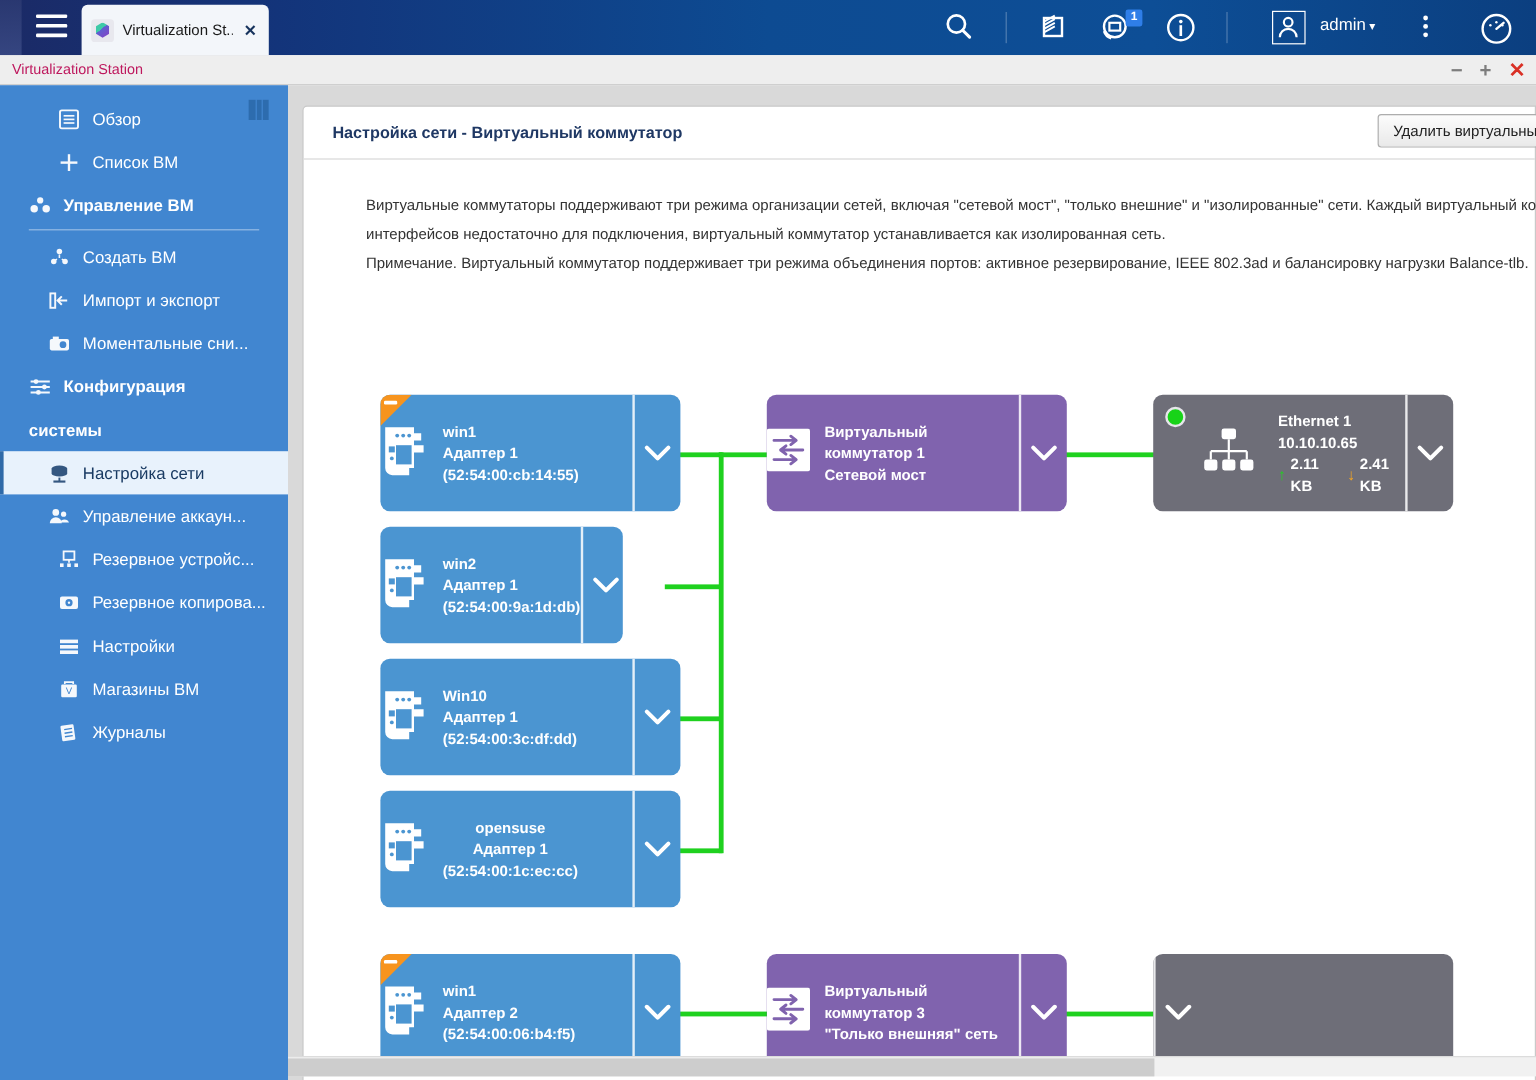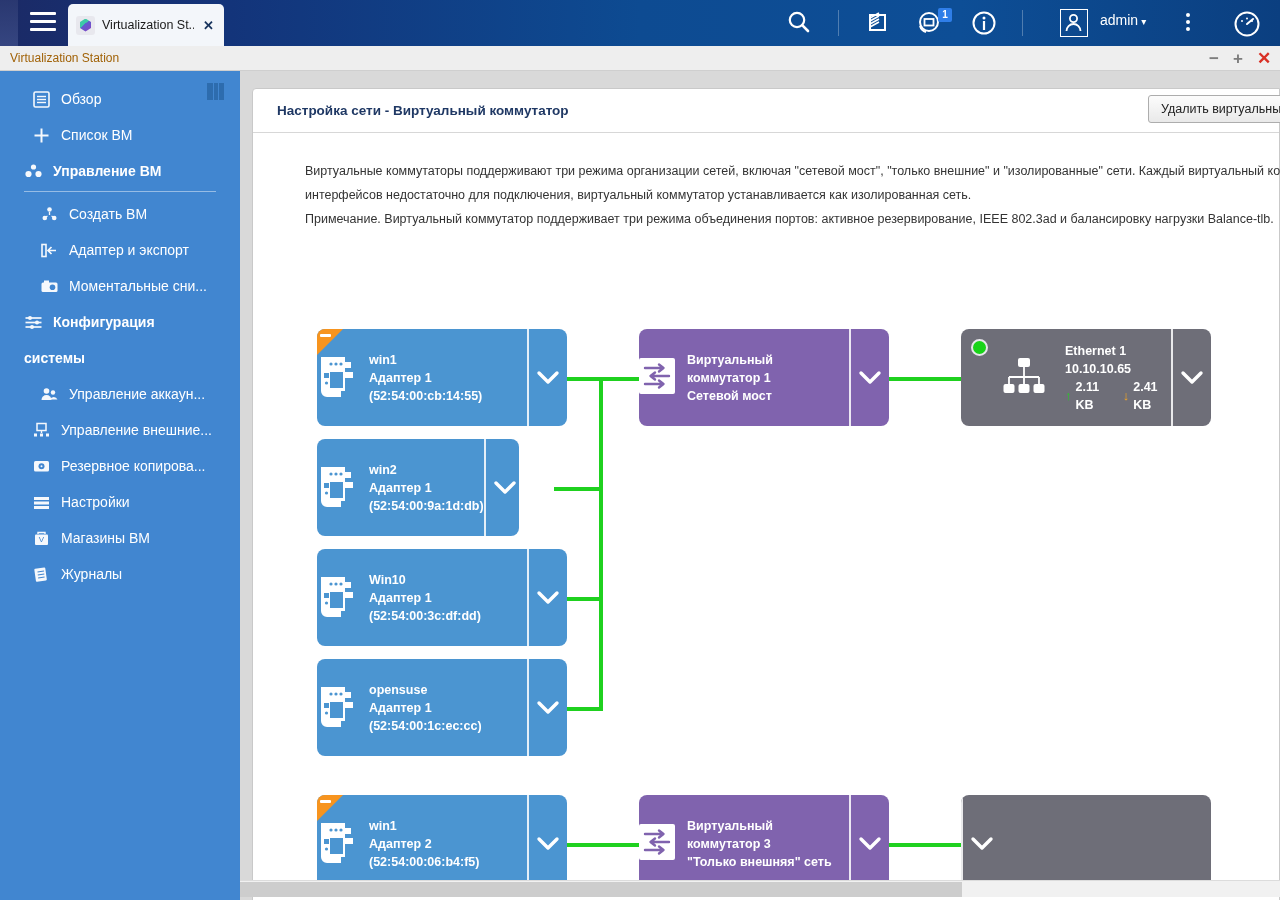--- a/index.html
+++ b/index.html
@@ -72,35 +72,35 @@
     position: absolute; left: 1060px; top: 9px; width: 28px; height: 28px;
     border: 1.5px solid #fff; cursor: pointer;
   }
 
   
   #winstrip {
     position: absolute; left: 0; top: 46px; width: 1280px; height: 25px;
     background: #eeeeee; border-bottom: 1px solid #cfcfcf;
   }
   #win-title {
-    position: absolute; left: 10px; top: 5px; font-size: 12px; color: #a16207;
+    position: absolute; left: 10px; top: 5px; font-size: 12px; color: #be185d;
   }
   .win-btn { position: absolute; top: 4px; cursor: pointer; font-size: 17px; line-height: 17px; font-weight: bold; }
   #win-min  { left: 1209px; color: #7d7d7d; }
   #win-max  { left: 1233px; color: #7d7d7d; }
   #win-close{ left: 1257px; color: #d93025; }
 
   
   #sidebar {
     position: absolute; left: 0; top: 71px; width: 240px; height: 829px;
     background: #4186d0;
   }
   .side-item {
     position: relative; display: flex; align-items: center; gap: 10px;
-    height: 36px; padding-left: 32px; color: #ffffff; font-size: 14px;
+    height: 36px; padding-left: 48px; color: #ffffff; font-size: 14px;
     cursor: pointer; white-space: nowrap;
   }
   .side-item.sub { padding-left: 40px; }
   .side-item.hdr { font-weight: bold; padding-left: 24px; }
   .side-item.plain-hdr { font-weight: bold; padding-left: 24px; cursor: default; }
   .side-item.active {
     background: #e8f2fc; color: #1a3b63; border-left: 3px solid #2f6aa8;
     padding-left: 37px;
   }
   .side-item .ico { width: 19px; height: 19px; flex: 0 0 19px; opacity: .95; }
@@ -331,21 +331,21 @@
       <span>Создать ВМ</span>
     </div>
 
     <div class="side-item sub">
       <span class="ico">
         <svg width="19" height="19" viewBox="0 0 19 19">
             <rect x="2" y="3.5" width="4" height="12" fill="none" stroke="#fff" stroke-width="1.6"></rect>
             <path d="M16 9.5 L8.5 9.5 M11.5 6 L8 9.5 L11.5 13" stroke="#fff" stroke-width="1.7" fill="none"></path>
           </svg>
       </span>
-      <span>Адаптер и экспорт</span>
+      <span>Импорт и экспорт</span>
     </div>
 
     <div class="side-item sub">
       <span class="ico">
         <svg width="19" height="19" viewBox="0 0 19 19">
             <rect x="1.5" y="5.5" width="16" height="9.5" rx="1.5" fill="#fff"></rect>
             <rect x="4" y="3.5" width="5" height="2.5" fill="#fff"></rect>
             <circle cx="12.5" cy="10.2" r="2.8" fill="#4186d0"></circle>
           </svg>
       </span>
@@ -363,20 +363,31 @@
             <circle cx="8" cy="14" r="2" fill="#fff"></circle>
           </svg>
       </span>
       <span>Конфигурация</span>
     </div>
 
     <div class="side-item plain-hdr">
       <span>системы</span>
     </div>
 
+    <div class="side-item sub active">
+      <span class="ico">
+        <svg width="19" height="19" viewBox="0 0 19 19">
+            <ellipse cx="9.5" cy="5.5" rx="6.5" ry="2.6" fill="#2b4f7a"></ellipse>
+            <path d="M3 5.5 v4 a6.5 2.6 0 0 0 13 0 v-4" fill="#2b4f7a"></path>
+            <line x1="9.5" y1="13" x2="9.5" y2="16" stroke="#2b4f7a" stroke-width="1.6"></line>
+            <line x1="4.5" y1="16.3" x2="14.5" y2="16.3" stroke="#2b4f7a" stroke-width="1.8"></line>
+          </svg>
+      </span>
+      <span>Настройка сети</span>
+    </div>
 
     <div class="side-item sub">
       <span class="ico">
         <svg width="19" height="19" viewBox="0 0 19 19">
             <circle cx="6.5" cy="6" r="2.8" fill="#fff"></circle>
             <circle cx="13" cy="7.5" r="2.2" fill="#fff"></circle>
             <path d="M1.5 15 a5 5 0 0 1 10 0 z" fill="#fff"></path>
             <path d="M10 14.5 a4 4 0 0 1 7.5 0 z" fill="#fff"></path>
           </svg>
       </span>
@@ -386,21 +397,21 @@
     <div class="side-item">
       <span class="ico">
         <svg width="19" height="19" viewBox="0 0 19 19">
             <rect x="5" y="2.5" width="9" height="7" fill="none" stroke="#fff" stroke-width="1.5"></rect>
             <line x1="9.5" y1="9.5" x2="9.5" y2="12" stroke="#fff" stroke-width="1.4"></line>
             <rect x="2" y="12.5" width="3" height="3" fill="#fff"></rect>
             <rect x="8" y="12.5" width="3" height="3" fill="#fff"></rect>
             <rect x="14" y="12.5" width="3" height="3" fill="#fff"></rect>
           </svg>
       </span>
-      <span>Управление внешние...</span>
+      <span>Резервное устройс...</span>
     </div>
 
     <div class="side-item">
       <span class="ico">
         <svg width="19" height="19" viewBox="0 0 19 19">
             <rect x="2" y="4" width="15" height="10.5" rx="1.6" fill="#fff"></rect>
             <circle cx="9.5" cy="9.2" r="3" fill="#4186d0"></circle>
             <circle cx="9.5" cy="9.2" r="1" fill="#fff"></circle>
           </svg>
       </span>
@@ -539,21 +550,21 @@
             <div>(52:54:00:3c:df:dd)</div>
           </span>
         </div>
         <div class="chev">
           <svg width="24" height="16" viewBox="0 0 24 16">
               <path d="M3 3 L12 12 L21 3" fill="none" stroke="#fff" stroke-width="3.4" stroke-linecap="round" stroke-linejoin="round"></path>
             </svg>
         </div>
       </div>
 
-      <div class="node vm" style="left:64px;  top:410px; width:250px; height:97px;">
+      <div class="node vm" style="left:64px;  top:410px; width:250px; height:97px;text-align:center;">
         <div class="body">
           <span>
             <svg width="40" height="44" viewBox="0 0 40 44">
               <path d="M6 3 h22 v5 h6 v6 h-6 v4 h8 v6 h-8 v13 h-4 v6 H10 a6 6 0 0 1 -6 -6 V3 z" fill="#fff"></path>
               <rect x="13" y="18" width="13" height="16" fill="#4b95d1"></rect>
               <rect x="7" y="19" width="5" height="5" fill="#4b95d1"></rect>
               <circle cx="9.5" cy="29" r="1.6" fill="#4b95d1"></circle>
               <circle cx="14" cy="10" r="1.6" fill="#4b95d1"></circle>
                 <circle cx="19" cy="10" r="1.6" fill="#4b95d1"></circle>
                 <circle cx="24" cy="10" r="1.6" fill="#4b95d1"></circle>

